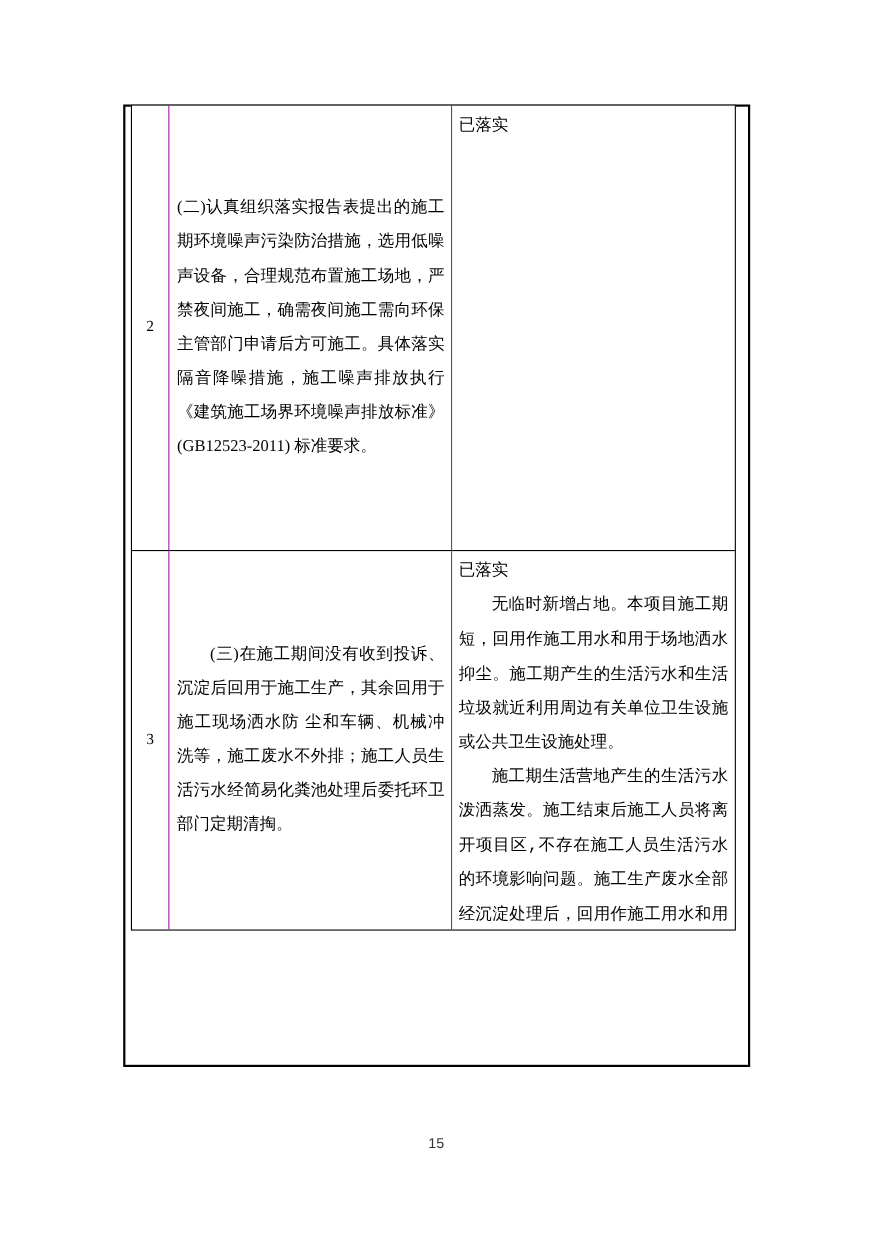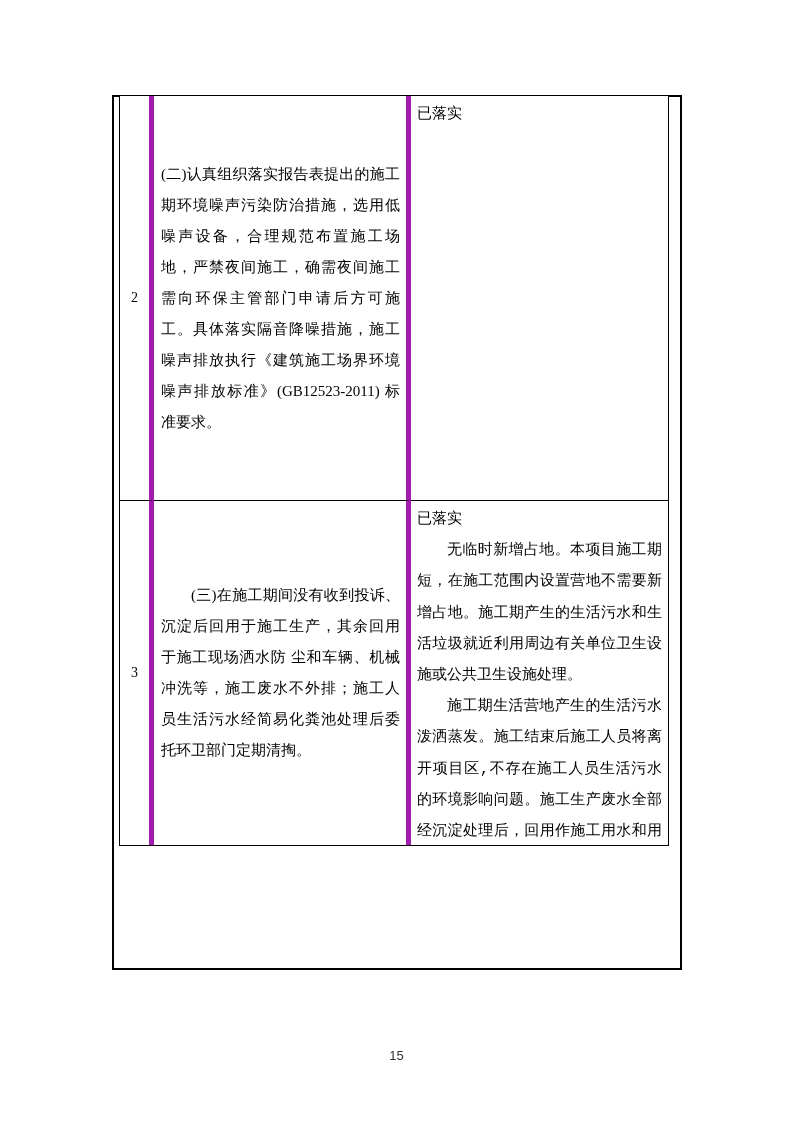--- a/index.html
+++ b/index.html
@@ -31,21 +31,21 @@
     top: 95px;
     width: 550px;
     height: 751px;
     border: 1px solid #000000;
     display: grid;
     grid-template-columns: 34px 257px 1fr;
     grid-template-rows: 405px 1fr;
     background: #ffffff;
   }
   .cell {
-    border-right: 5px solid #a21caf;
+    border-right: 1px solid #a21caf;
     border-bottom: 1px solid #000000;
     overflow: hidden;
   }
   .cell.last-col { border-right: none; font-family: Liberation Mono, monospace; }
   .cell.last-row { border-bottom: none; }
   .num-cell {
     display: flex;
     align-items: center;
     justify-content: center;
     font-size: 14px;
@@ -71,21 +71,20 @@
   .indent2 { text-indent: 2em; }
   .page-number {
     position: absolute;
     left: 0;
     right: 0;
     top: 1032px;
     text-align: center;
     font-size: 13px;
     font-family: "Liberation Sans", "DejaVu Sans", sans-serif;
     color: #333333;
-    margin-top: 16px;
   }
 </style>
 </head>
 <body>
 
 <div class="page">
 
   <div class="outer-box"></div>
 
   <div class="inner-table">
@@ -101,21 +100,21 @@
     </div>
 
     <div class="cell num-cell last-row">
       <span>3</span>
     </div>
     <div class="cell measure-cell last-row">
       <p class="indent2">(三)在施工期间没有收到投诉、沉淀后回用于施工生产，其余回用于施工现场洒水防 尘和车辆、机械冲洗等，施工废水不外排；施工人员生活污水经简易化粪池处理后委托环卫部门定期清掏。</p>
     </div>
     <div class="cell detail-cell last-col last-row">
       <p>已落实</p>
-      <p class="indent2">无临时新增占地。本项目施工期短，在施工范围内设置营地不需要新增占地。施工期产生的生活污水和生活垃圾就近利用周边有关单位卫生设施或公共卫生设施处理。</p>
+      <p class="indent2">无临时新增占地。本项目施工期短，回用作施工用水和用于场地洒水抑尘。施工期产生的生活污水和生活垃圾就近利用周边有关单位卫生设施或公共卫生设施处理。</p>
       <p class="indent2">施工期生活营地产生的生活污水泼洒蒸发。施工结束后施工人员将离开项目区,不存在施工人员生活污水的环境影响问题。施工生产废水全部经沉淀处理后，回用作施工用水和用于场地洒水抑尘。</p>
     </div>
 
   </div>
 
   <div class="page-number">15</div>
 
 </div>
 
 </body></html>

